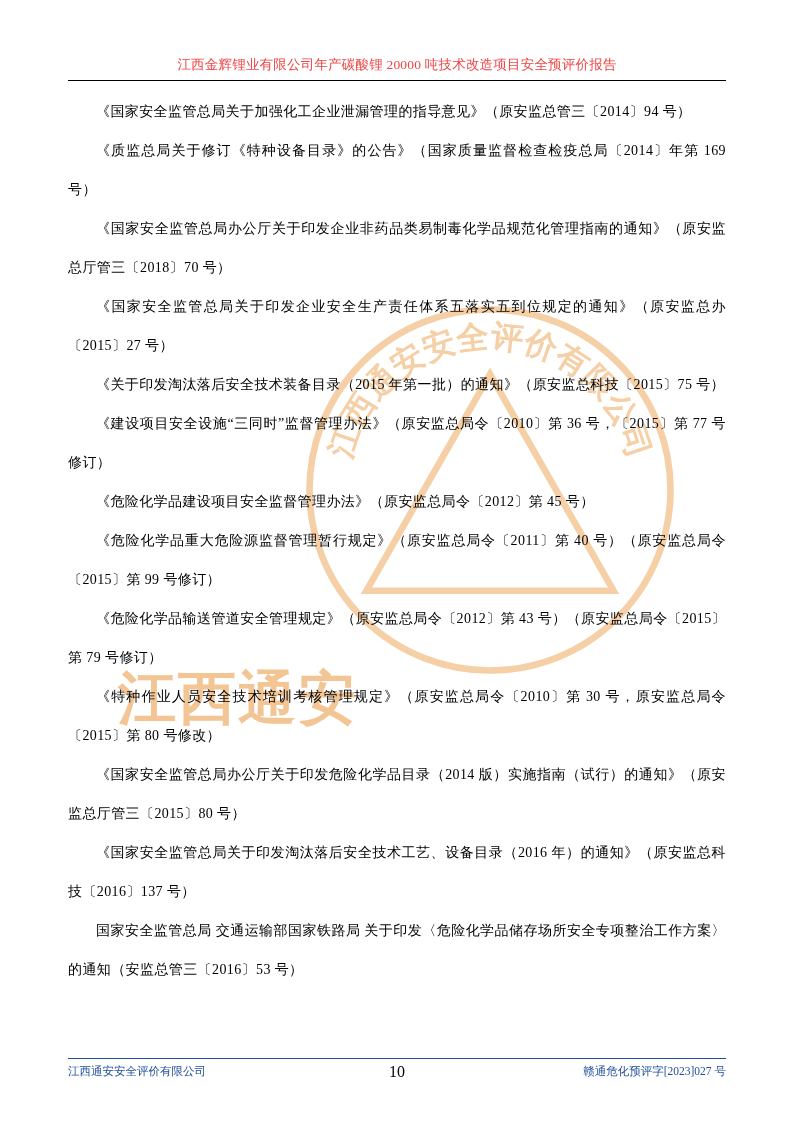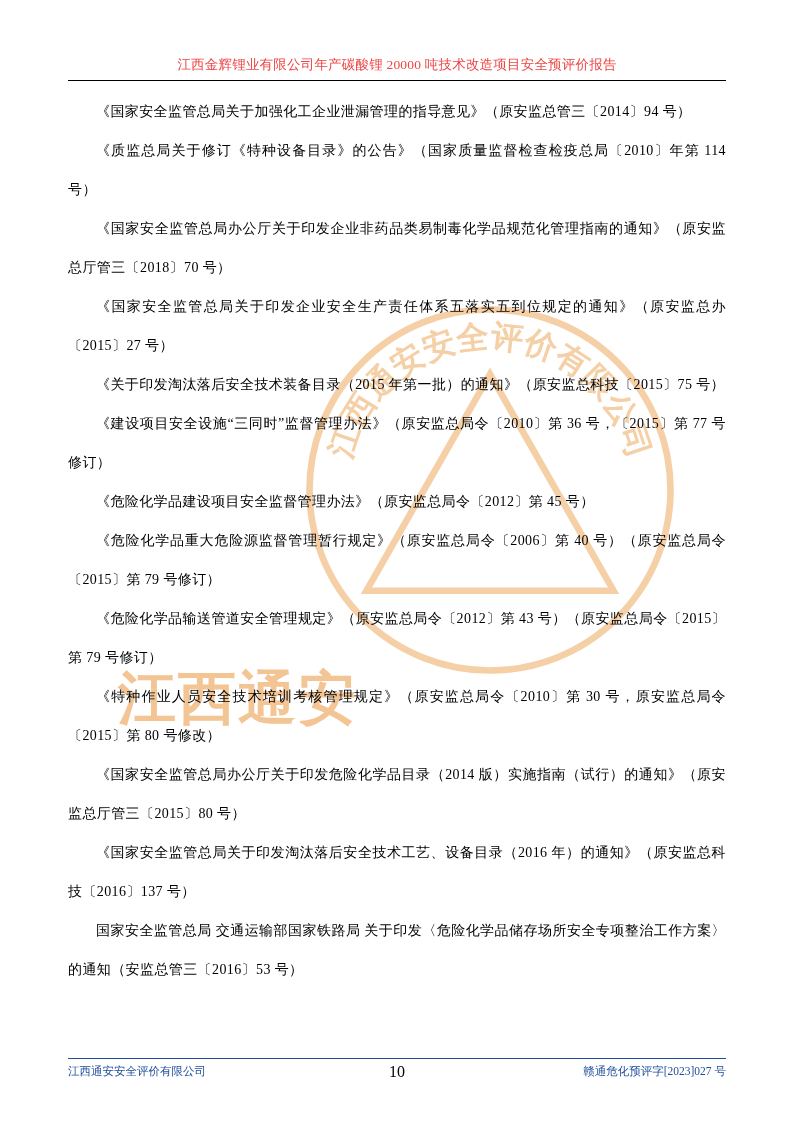--- a/index.html
+++ b/index.html
@@ -136,27 +136,27 @@
     <div class="wm-text">江西通安</div>
   </div>
 
   <div class="header">
     <div class="header-title">江西金辉锂业有限公司年产碳酸锂 20000 吨技术改造项目安全预评价报告</div>
     <div class="header-rule"></div>
   </div>
 
   <div class="body">
     <p class="para">《国家安全监管总局关于加强化工企业泄漏管理的指导意见》（原安监总管三〔2014〕94 号）</p>
-    <p class="para">《质监总局关于修订《特种设备目录》的公告》（国家质量监督检查检疫总局〔2010〕年第 114 号）</p>
+    <p class="para">《质监总局关于修订《特种设备目录》的公告》（国家质量监督检查检疫总局〔2014〕年第 169 号）</p>
     <p class="para">《国家安全监管总局办公厅关于印发企业非药品类易制毒化学品规范化管理指南的通知》（原安监总厅管三〔2018〕70 号）</p>
     <p class="para">《国家安全监管总局关于印发企业安全生产责任体系五落实五到位规定的通知》（原安监总办〔2015〕27 号）</p>
     <p class="para">《关于印发淘汰落后安全技术装备目录（2015 年第一批）的通知》（原安监总科技〔2015〕75 号）</p>
     <p class="para">《建设项目安全设施“三同时”监督管理办法》（原安监总局令〔2010〕第 36 号，〔2015〕第 77 号修订）</p>
     <p class="para">《危险化学品建设项目安全监督管理办法》（原安监总局令〔2012〕第 45 号）</p>
-    <p class="para">《危险化学品重大危险源监督管理暂行规定》（原安监总局令〔2006〕第 40 号）（原安监总局令〔2015〕第 79 号修订）</p>
+    <p class="para">《危险化学品重大危险源监督管理暂行规定》（原安监总局令〔2011〕第 40 号）（原安监总局令〔2015〕第 99 号修订）</p>
     <p class="para">《危险化学品输送管道安全管理规定》（原安监总局令〔2012〕第 43 号）（原安监总局令〔2015〕第 79 号修订）</p>
     <p class="para">《特种作业人员安全技术培训考核管理规定》（原安监总局令〔2010〕第 30 号，原安监总局令〔2015〕第 80 号修改）</p>
     <p class="para">《国家安全监管总局办公厅关于印发危险化学品目录（2014 版）实施指南（试行）的通知》（原安监总厅管三〔2015〕80 号）</p>
     <p class="para">《国家安全监管总局关于印发淘汰落后安全技术工艺、设备目录（2016 年）的通知》（原安监总科技〔2016〕137 号）</p>
     <p class="para">国家安全监管总局 交通运输部国家铁路局 关于印发〈危险化学品储存场所安全专项整治工作方案〉的通知（安监总管三〔2016〕53 号）</p>
   </div>
 
   <div class="footer">
     <div class="footer-rule"></div>
     <div class="footer-row">

